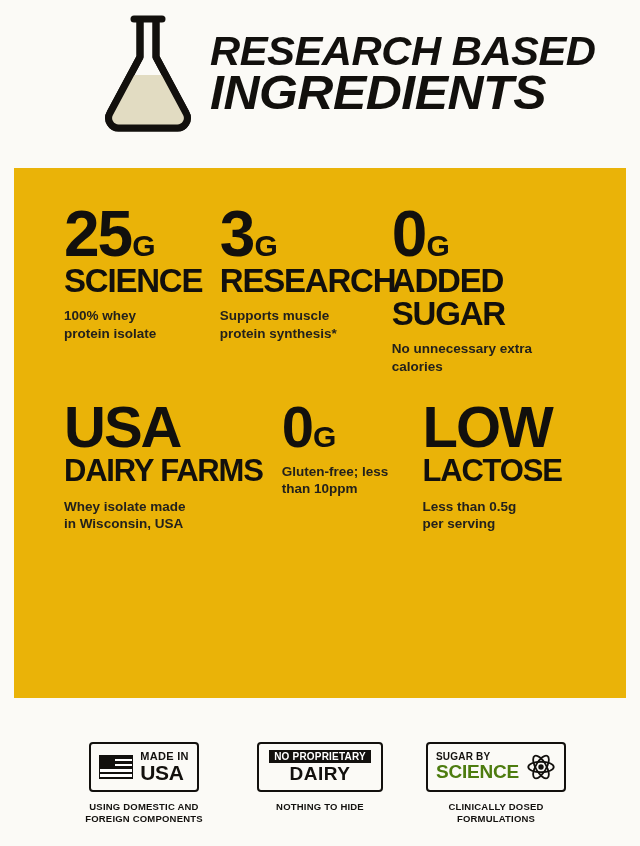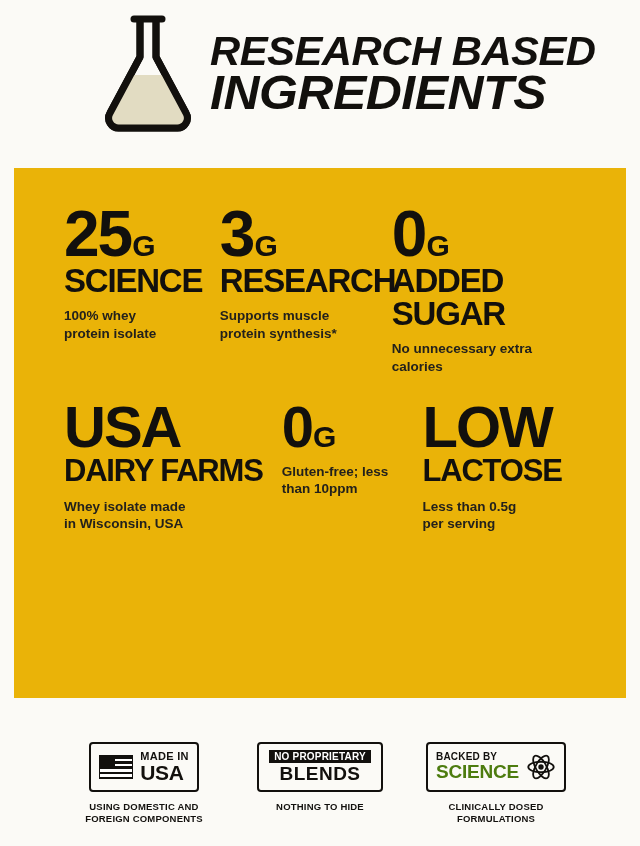--- a/index.html
+++ b/index.html
@@ -353,29 +353,29 @@
           <span class="badge-big">USA</span>
         </div>
       </div>
       <div class="badge-caption">USING DOMESTIC AND
 FOREIGN COMPONENTS</div>
     </div>
 
     <div class="badge">
       <div class="badge-box badge2">
         <span class="b2-top">NO PROPRIETARY</span>
-        <span class="b2-bot">BLENDS</span>
+        <span class="b2-bot">DAIRY</span>
       </div>
       <div class="badge-caption">NOTHING TO HIDE</div>
     </div>
 
     <div class="badge">
       <div class="badge-box">
         <div class="badge3-text">
-          <span class="badge3-small">BACKED BY</span>
+          <span class="badge3-small">SUGAR BY</span>
           <span class="badge3-big">SCIENCE</span>
         </div>
         <svg width="30" height="30" viewBox="0 0 40 40" aria-hidden="true">
           <g stroke="#12100d" stroke-width="2.4" fill="none">
             <ellipse cx="20" cy="20" rx="17" ry="7"></ellipse>
             <ellipse cx="20" cy="20" rx="17" ry="7" transform="rotate(60 20 20)"></ellipse>
             <ellipse cx="20" cy="20" rx="17" ry="7" transform="rotate(120 20 20)"></ellipse>
           </g>
           <circle cx="20" cy="20" r="3.6" fill="#12100d"></circle>
         </svg>

